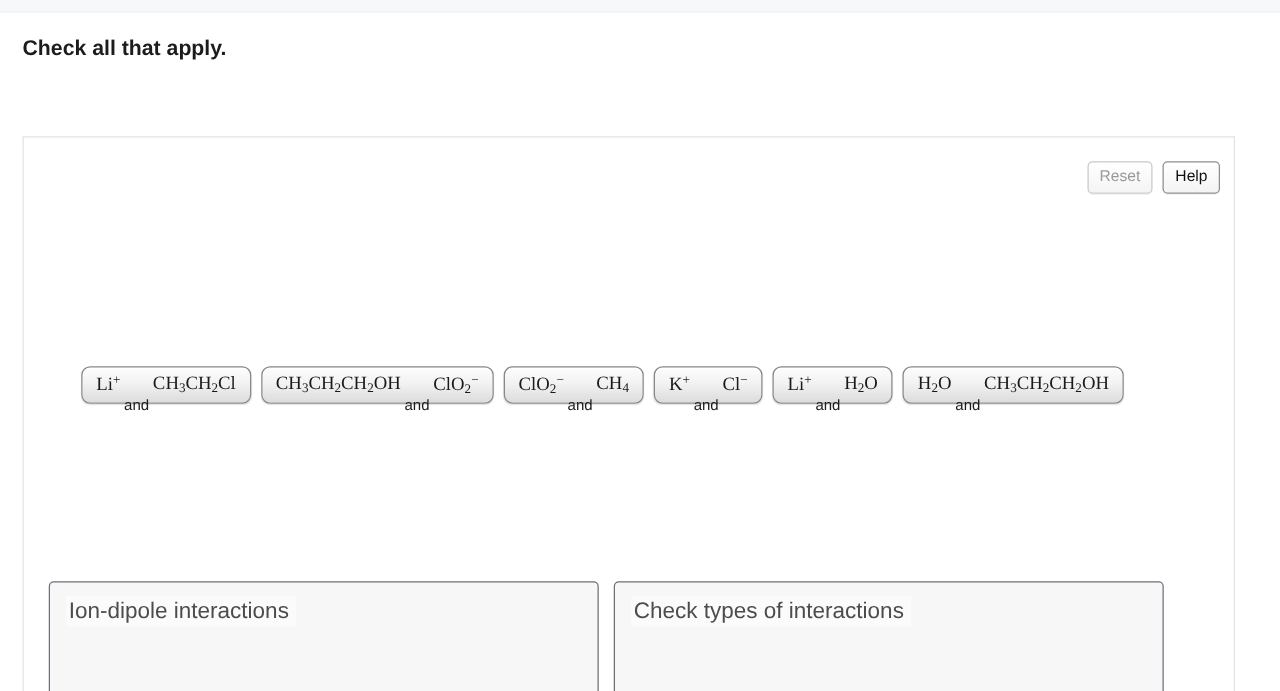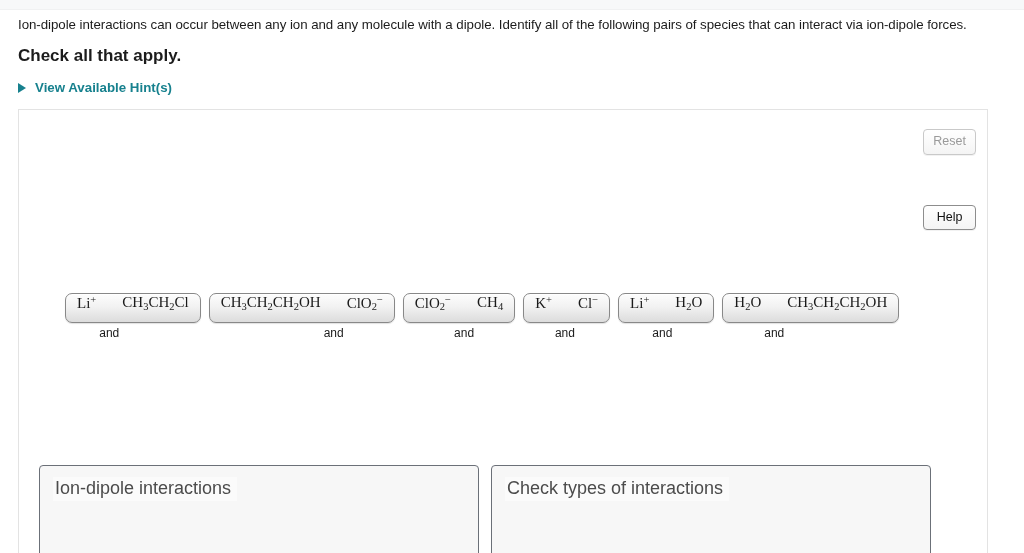--- a/index.html
+++ b/index.html
@@ -81,57 +81,56 @@
     background: #ffffff;
     box-sizing: border-box;
   }
 
   .panel-toolbar {
     position: absolute;
     top: 19px;
     right: 11px;
     display: flex;
     gap: 8px;
-    flex-direction: column;
   }
   .tool-btn {
     font-family: "Liberation Sans", sans-serif;
     font-size: 12.5px;
     line-height: 1;
     padding: 5px 9px 6px 9px;
     border: 1px solid #b8b8b8;
     border-radius: 4px;
     background: linear-gradient(to bottom, #ffffff 0%, #f4f4f4 100%);
     box-shadow: 0 1px 0 rgba(0,0,0,0.05);
     cursor: pointer;
     white-space: nowrap;
   }
   .tool-btn.disabled {
     color: #9a9a9a;
     border-color: #c9c9c9;
   }
   .tool-btn.enabled {
     color: #111111;
     border-color: #8d8d8d;
-    margin-top: 42px;
   }
 
   
   .tile-tray {
     position: absolute;
     left: 46px;
     top: 183px;
     display: flex;
     align-items: center;
     gap: 8px;
   }
   .tile {
     height: 30px;
     box-sizing: border-box;
     display: flex;
+    align-items: center;
     justify-content: center;
     padding: 0 11px;
     border: 1px solid #888888;
     border-radius: 7px;
     background: linear-gradient(to bottom, #fdfdfd 0%, #f2f2f2 45%, #dcdcdc 100%);
     box-shadow: inset 0 1px 0 #ffffff, 0 1px 1px rgba(0,0,0,0.12);
     cursor: move;
     white-space: nowrap;
     font-family: "Liberation Serif", serif;
     font-size: 15px;
@@ -181,28 +180,23 @@
     padding: 1px 6px 2px 2px;
   }
 </style>
 </head>
 <body>
 
 <div class="top-strip"></div>
 
 <div class="question-area">
 
-  <div class="prompt">Ion-dipole interactions can occur between any ion and any molecule with a dipole. Identify all of the following pairs of species that can interact via ion-dipole forces.</div>
 
   <div class="check-all">Check all that apply.</div>
 
-  <div class="hint-row">
-    <span class="hint-triangle"></span>
-    <span class="hint-label">View Available Hint(s)</span>
-  </div>
 
 </div>
 
 <div class="panel">
 
   <div class="panel-toolbar">
     <button class="tool-btn disabled">Reset</button>
     <button class="tool-btn enabled">Help</button>
   </div>
 

